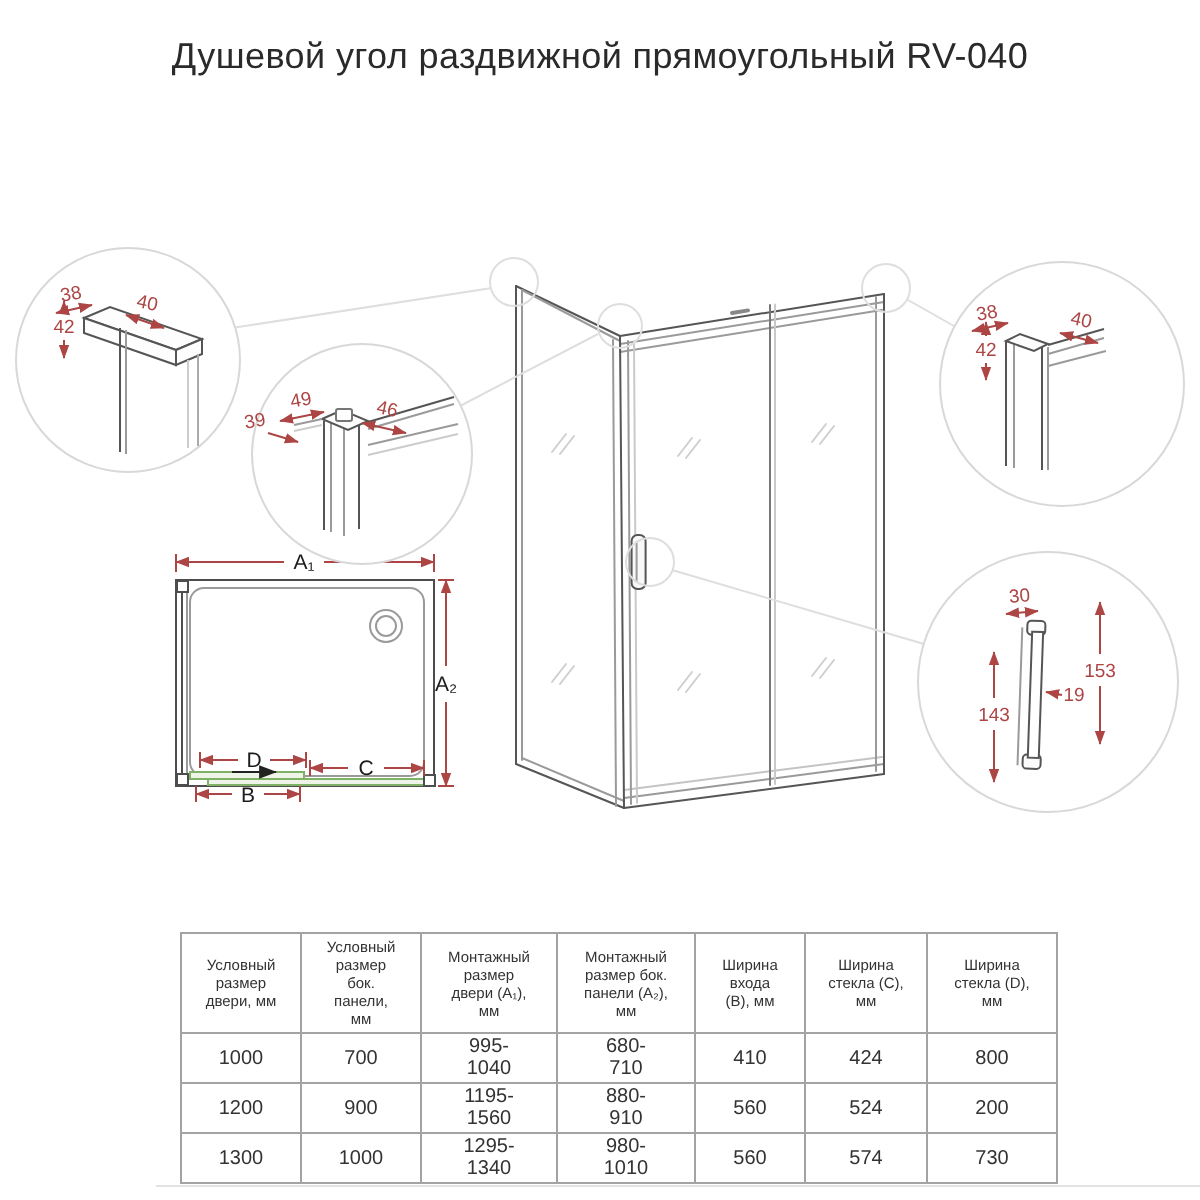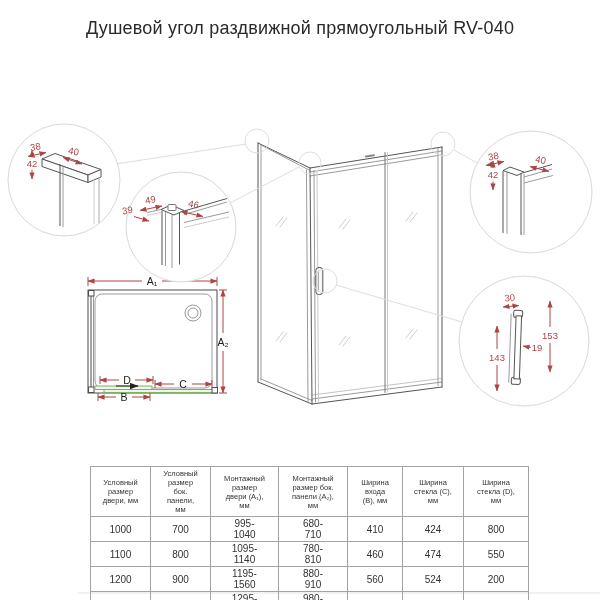--- a/index.html
+++ b/index.html
@@ -257,29 +257,20 @@
       <tr>
         <td>1000</td>
         <td>700</td>
         <td>995-1040</td>
         <td>680-710</td>
         <td>410</td>
         <td>424</td>
         <td>800</td>
       </tr>
       <tr>
-        <td>1100</td>
-        <td>800</td>
-        <td>1095-1140</td>
-        <td>780-810</td>
-        <td>460</td>
-        <td>474</td>
-        <td>550</td>
-      </tr>
-      <tr>
         <td>1200</td>
         <td>900</td>
         <td>1195-1560</td>
         <td>880-910</td>
         <td>560</td>
         <td>524</td>
         <td>200</td>
       </tr>
       <tr>
         <td>1300</td>

